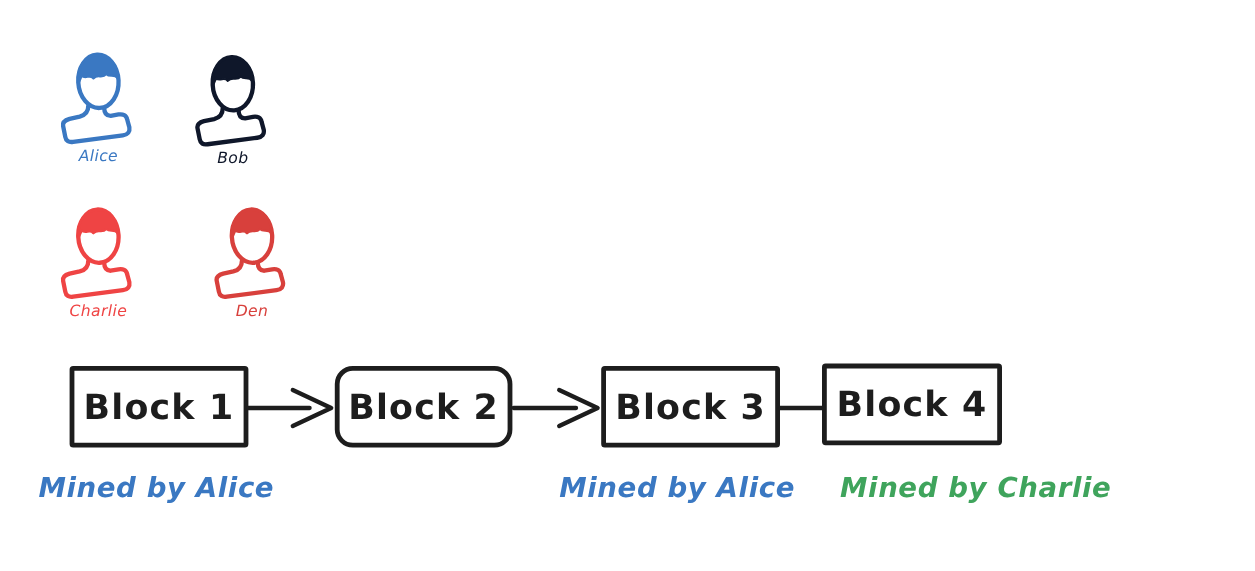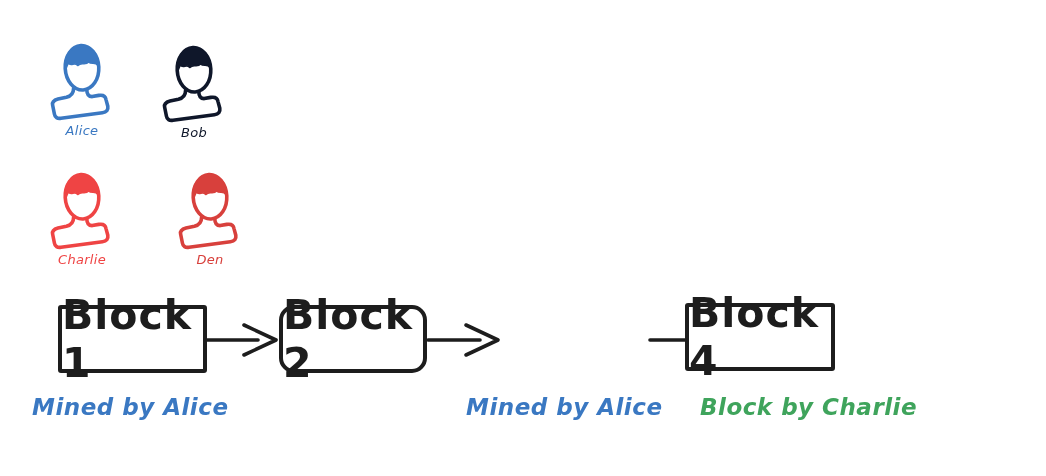--- a/index.html
+++ b/index.html
@@ -36,21 +36,21 @@
   
   .block {
     position: absolute;
     height: 60px;
     border: 4px solid #1d1d1d;
     border-radius: 3px;
     background: #ffffff;
     display: flex;
     align-items: center;
     justify-content: center;
-    font-size: 41px;
+    font-size: 29px;
     font-weight: 600;
     color: #1d1d1d;
     letter-spacing: 1px;
   }
   .arrow {
     position: absolute;
     top: 319px;
     height: 42px;
   }
   .arrow path {
@@ -123,30 +123,33 @@
 
   <div class="block" style="left:279px; top:305px; width:140px;border-radius:15px;">
     <span>Block 2</span>
   </div>
 
   <svg class="arrow" style="left:426px; width:76px;" viewBox="0 0 76 42" preserveAspectRatio="none">
     <path d="M2 21 L54 21"></path>
     <path d="M40 6 L72 21 L40 36"></path>
   </svg>
 
+  <div class="block" style="left:501px; top:305px; width:141px;">
+    <span>Block 3</span>
+  </div>
 
   <svg class="arrow" style="left:648px; width:75px;" viewBox="0 0 75 42" preserveAspectRatio="none">
     <path d="M2 21 L53 21"></path>
     <path d="M39 6 L71 21 L39 36"></path>
   </svg>
 
   <div class="block" style="left:685px; top:303px; width:142px;">
     <span>Block 4</span>
   </div>
 
   <div class="mined" style="left: 32px; width: 200px; color: rgb(58, 120, 194);">Mined by Alice</div>
 
 
   <div class="mined" style="left: 466px; width: 200px; color: rgb(58, 120, 194);">Mined by Alice</div>
 
-  <div class="mined" style="left: 700px; width: 212px; color: rgb(63, 164, 92);">Block by Charlie</div>
+  <div class="mined" style="left: 700px; width: 212px; color: rgb(63, 164, 92);">Mined by Charlie</div>
 
 </div>
 
 </body></html>

